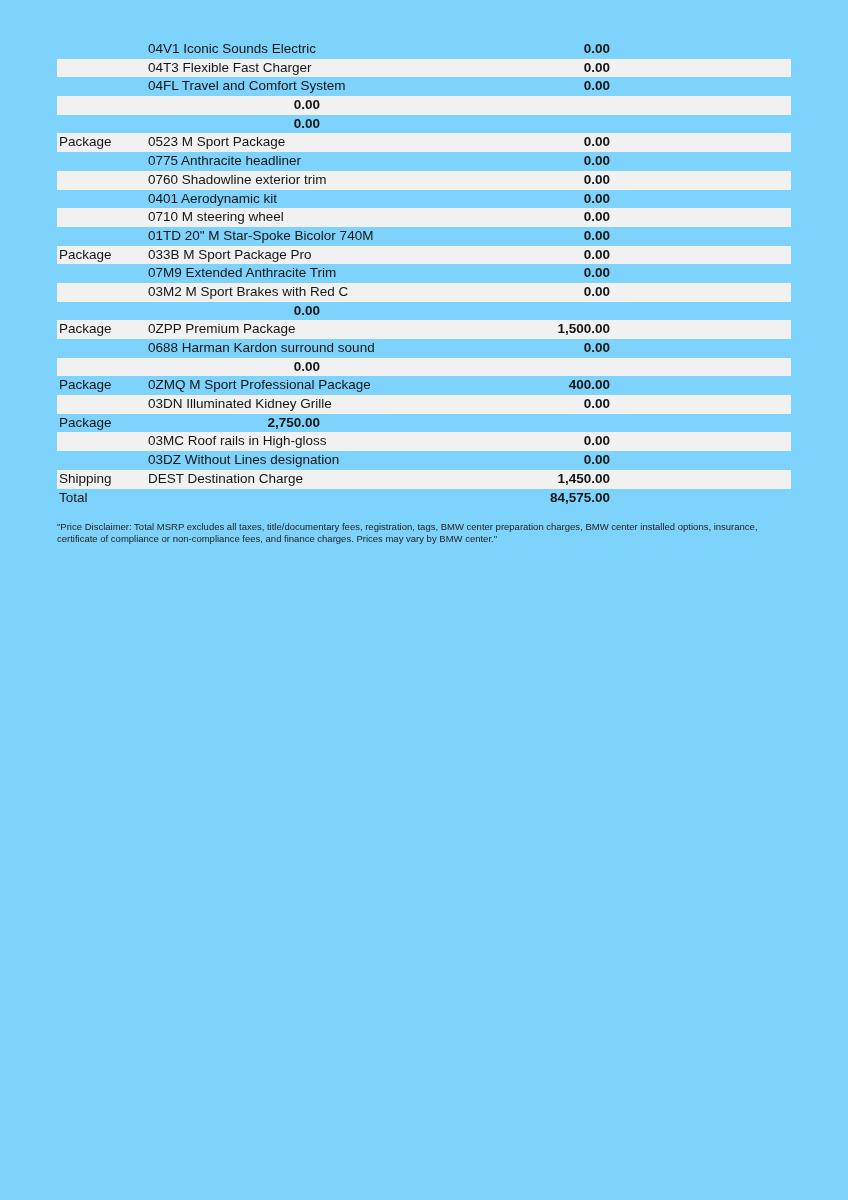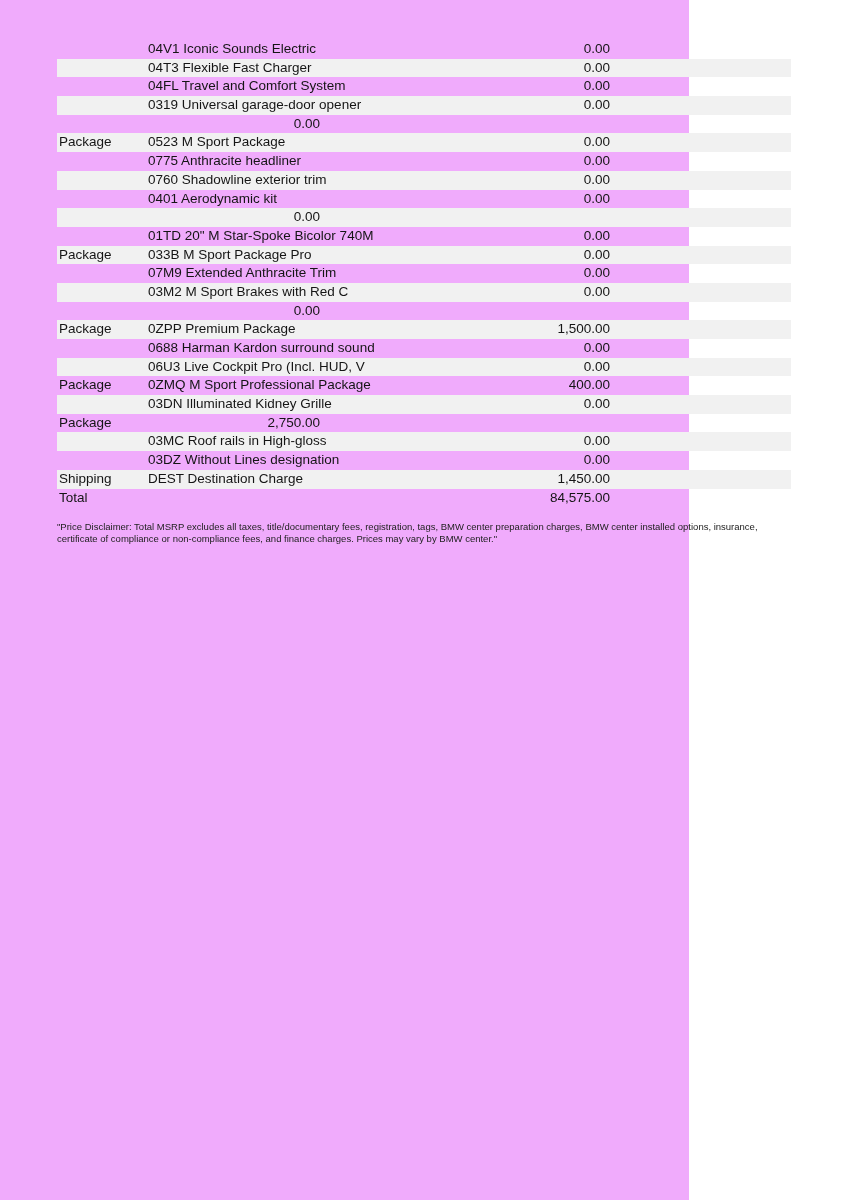--- a/index.html
+++ b/index.html
@@ -7,23 +7,23 @@
   body {
     width: 848px;
     height: 1200px;
     font-family: "Liberation Sans", sans-serif;
     color: #151515;
     position: relative;
     overflow: hidden;
   }
   .page {
     position: relative;
-    width: 689px;
+    width: 848px;
     height: 1200px;
-    background: #f0abfc;
+    background: #7dd3fc;
   }
   .options-table {
     position: absolute;
     left: 57px;
     top: 40px;
     width: 734px;
   }
   .row {
     display: flex;
     height: 18.7px;
@@ -41,20 +41,21 @@
   }
   .cell-description {
     width: 290px;
     flex: 0 0 290px;
     overflow: hidden;
   }
   .cell-price {
     width: 172px;
     flex: 0 0 172px;
     text-align: right;
+    font-weight: bold;
   }
   .cell-spacer { flex: 1 1 auto; }
   .disclaimer {
     position: absolute;
     left: 57px;
     top: 521px;
     width: 724px;
     font-size: 9.5px;
     line-height: 12px;
     color: #222222;
@@ -78,21 +79,20 @@
     <div class="cell-spacer"></div>
   </div>
       <div class="row">
     <div class="cell-category"></div>
     <div class="cell-description">04FL Travel and Comfort System</div>
     <div class="cell-price">0.00</div>
     <div class="cell-spacer"></div>
   </div>
       <div class="row">
     <div class="cell-category"></div>
-    <div class="cell-description">0319 Universal garage-door opener</div>
     <div class="cell-price">0.00</div>
     <div class="cell-spacer"></div>
   </div>
       <div class="row">
     <div class="cell-category"></div>
     <div class="cell-price">0.00</div>
     <div class="cell-spacer"></div>
   </div>
       <div class="row">
     <div class="cell-category">Package</div>
@@ -113,20 +113,21 @@
     <div class="cell-spacer"></div>
   </div>
       <div class="row">
     <div class="cell-category"></div>
     <div class="cell-description">0401 Aerodynamic kit</div>
     <div class="cell-price">0.00</div>
     <div class="cell-spacer"></div>
   </div>
       <div class="row">
     <div class="cell-category"></div>
+    <div class="cell-description">0710 M steering wheel</div>
     <div class="cell-price">0.00</div>
     <div class="cell-spacer"></div>
   </div>
       <div class="row">
     <div class="cell-category"></div>
     <div class="cell-description">01TD 20" M Star-Spoke Bicolor 740M</div>
     <div class="cell-price">0.00</div>
     <div class="cell-spacer"></div>
   </div>
       <div class="row">
@@ -159,21 +160,20 @@
     <div class="cell-spacer"></div>
   </div>
       <div class="row">
     <div class="cell-category"></div>
     <div class="cell-description">0688 Harman Kardon surround sound</div>
     <div class="cell-price">0.00</div>
     <div class="cell-spacer"></div>
   </div>
       <div class="row">
     <div class="cell-category"></div>
-    <div class="cell-description">06U3 Live Cockpit Pro (Incl. HUD, V</div>
     <div class="cell-price">0.00</div>
     <div class="cell-spacer"></div>
   </div>
       <div class="row">
     <div class="cell-category">Package</div>
     <div class="cell-description">0ZMQ M Sport Professional Package</div>
     <div class="cell-price">400.00</div>
     <div class="cell-spacer"></div>
   </div>
       <div class="row">

